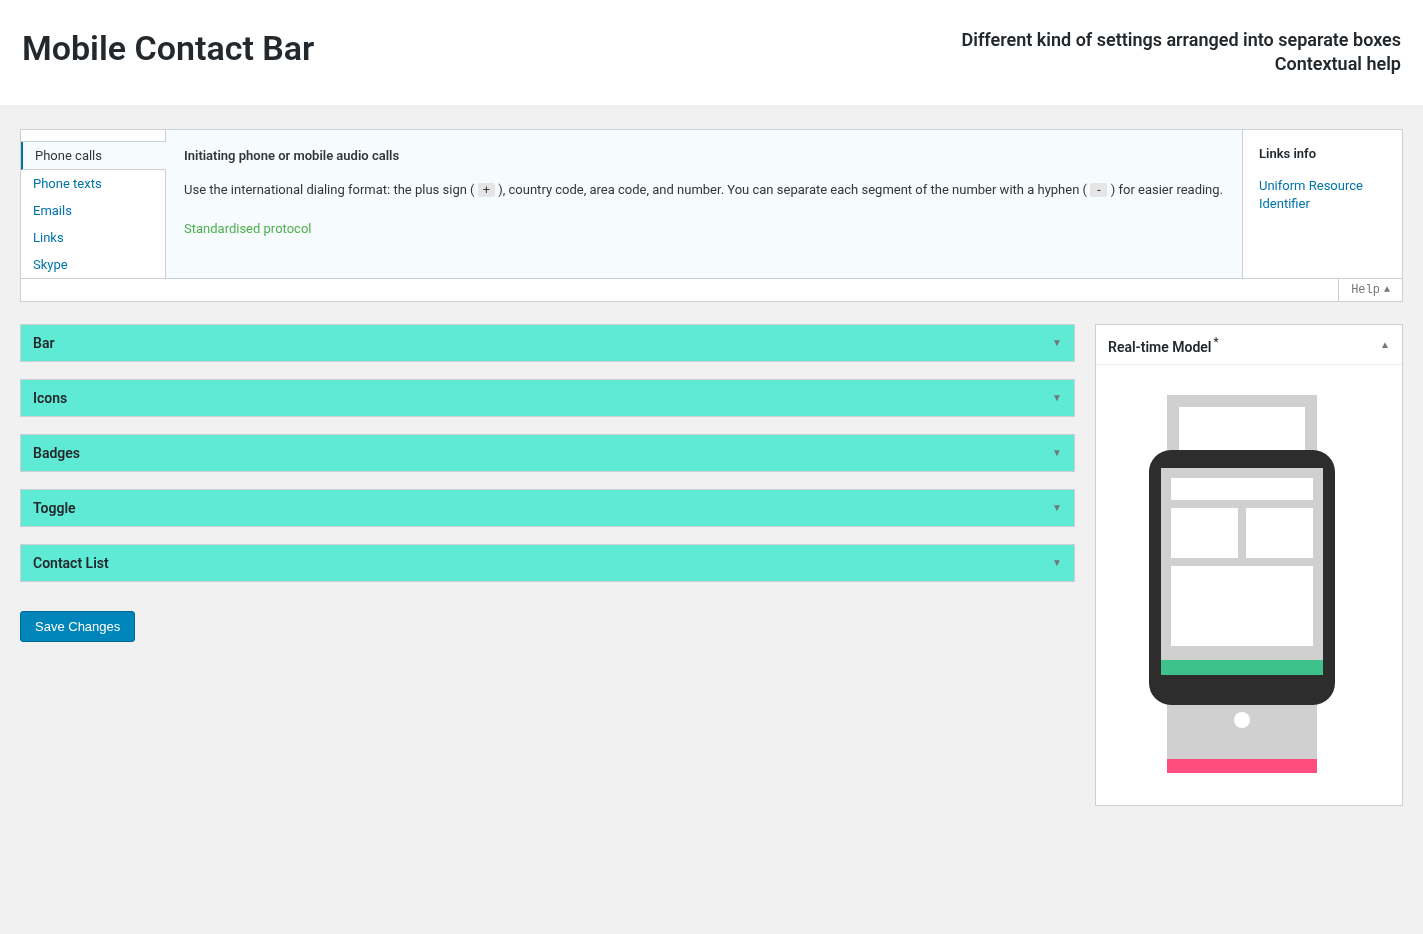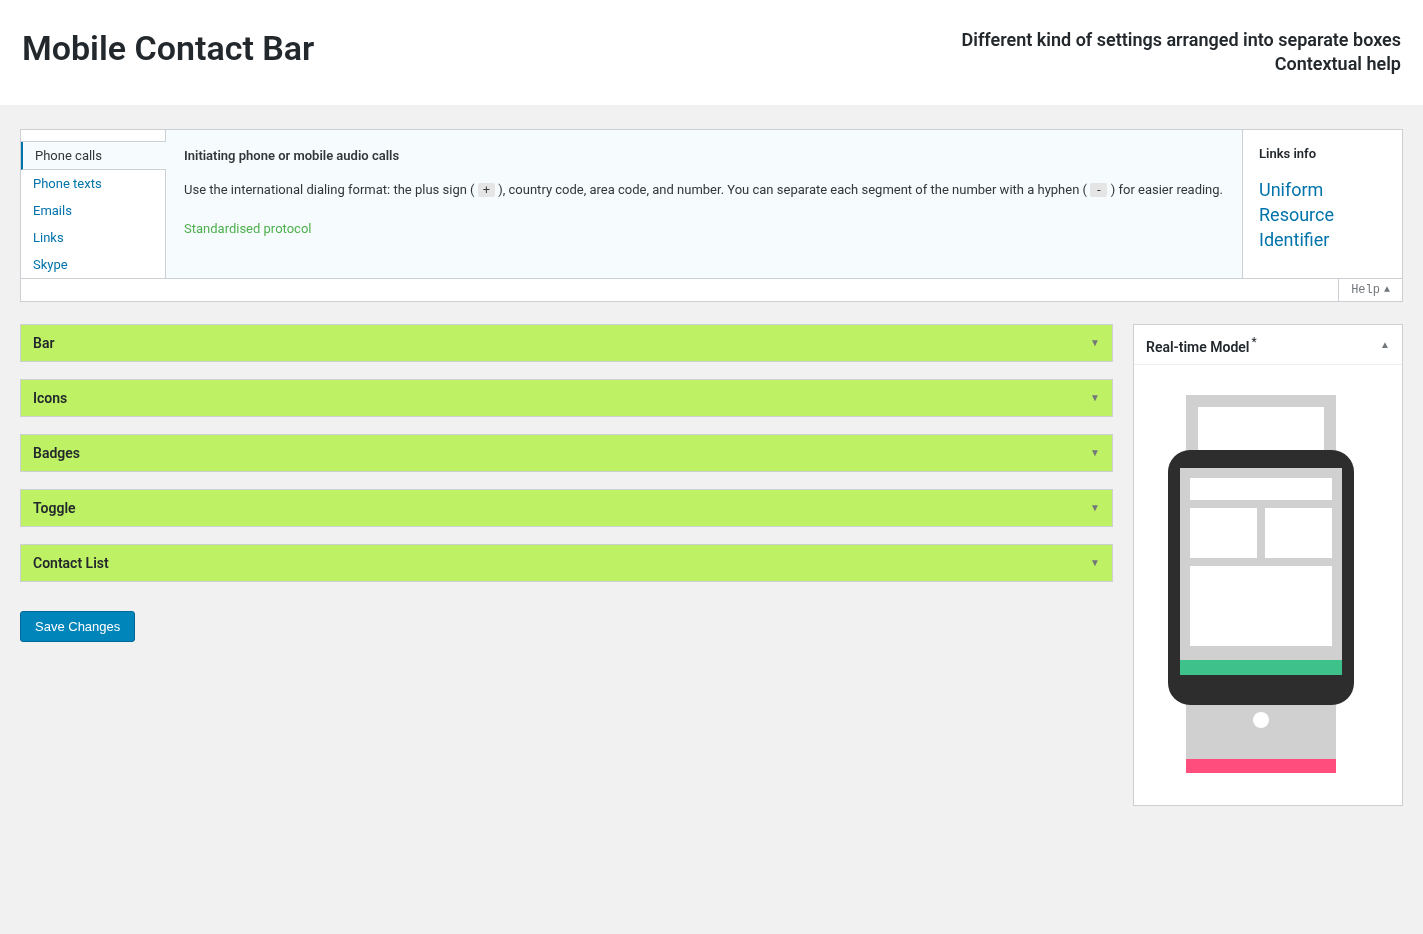--- a/index.html
+++ b/index.html
@@ -105,21 +105,21 @@
     text-decoration: none;
   }
 
   .help-sidebar {
     width: 160px;
     padding: 16px 16px;
     border-left: 1px solid #ccd0d4;
     background:#fff;
   }
   .help-sidebar h4 { font-size: 13px; font-weight: 600; margin-bottom: 16px; color:#23282d;}
-  .help-sidebar a { color: #0073aa; text-decoration: none; line-height: 1.4; font-size:18px;}
+  .help-sidebar a { color: #0073aa; text-decoration: none; line-height: 1.4; font-size:13px;}
 
   .help-toggle-row {
     display: flex;
     justify-content: flex-end;
     border: 1px solid #ccd0d4;
     border-top: 1px solid #ccd0d4;
     background:#fff;
     margin-bottom: 22px;
   }
   .help-toggle {
@@ -134,24 +134,24 @@
     font-family:Liberation Mono, monospace;
   }
   .help-toggle .tri { font-size: 10px; }
 
   .main-cols {
     display: flex;
     gap: 20px;
     align-items: flex-start;
   }
   .col-left { flex: 1; }
-  .col-right { width: 270px; }
+  .col-right { width: 308px; }
 
   .metabox {
-    background: #bef264;
+    background: #5eead4;
     border: 1px solid #ccd0d4;
     margin-bottom: 17px;
   }
   .metabox-header {
     display: flex;
     justify-content: space-between;
     align-items: center;
     padding: 10px 12px;
     cursor: pointer;
   }

